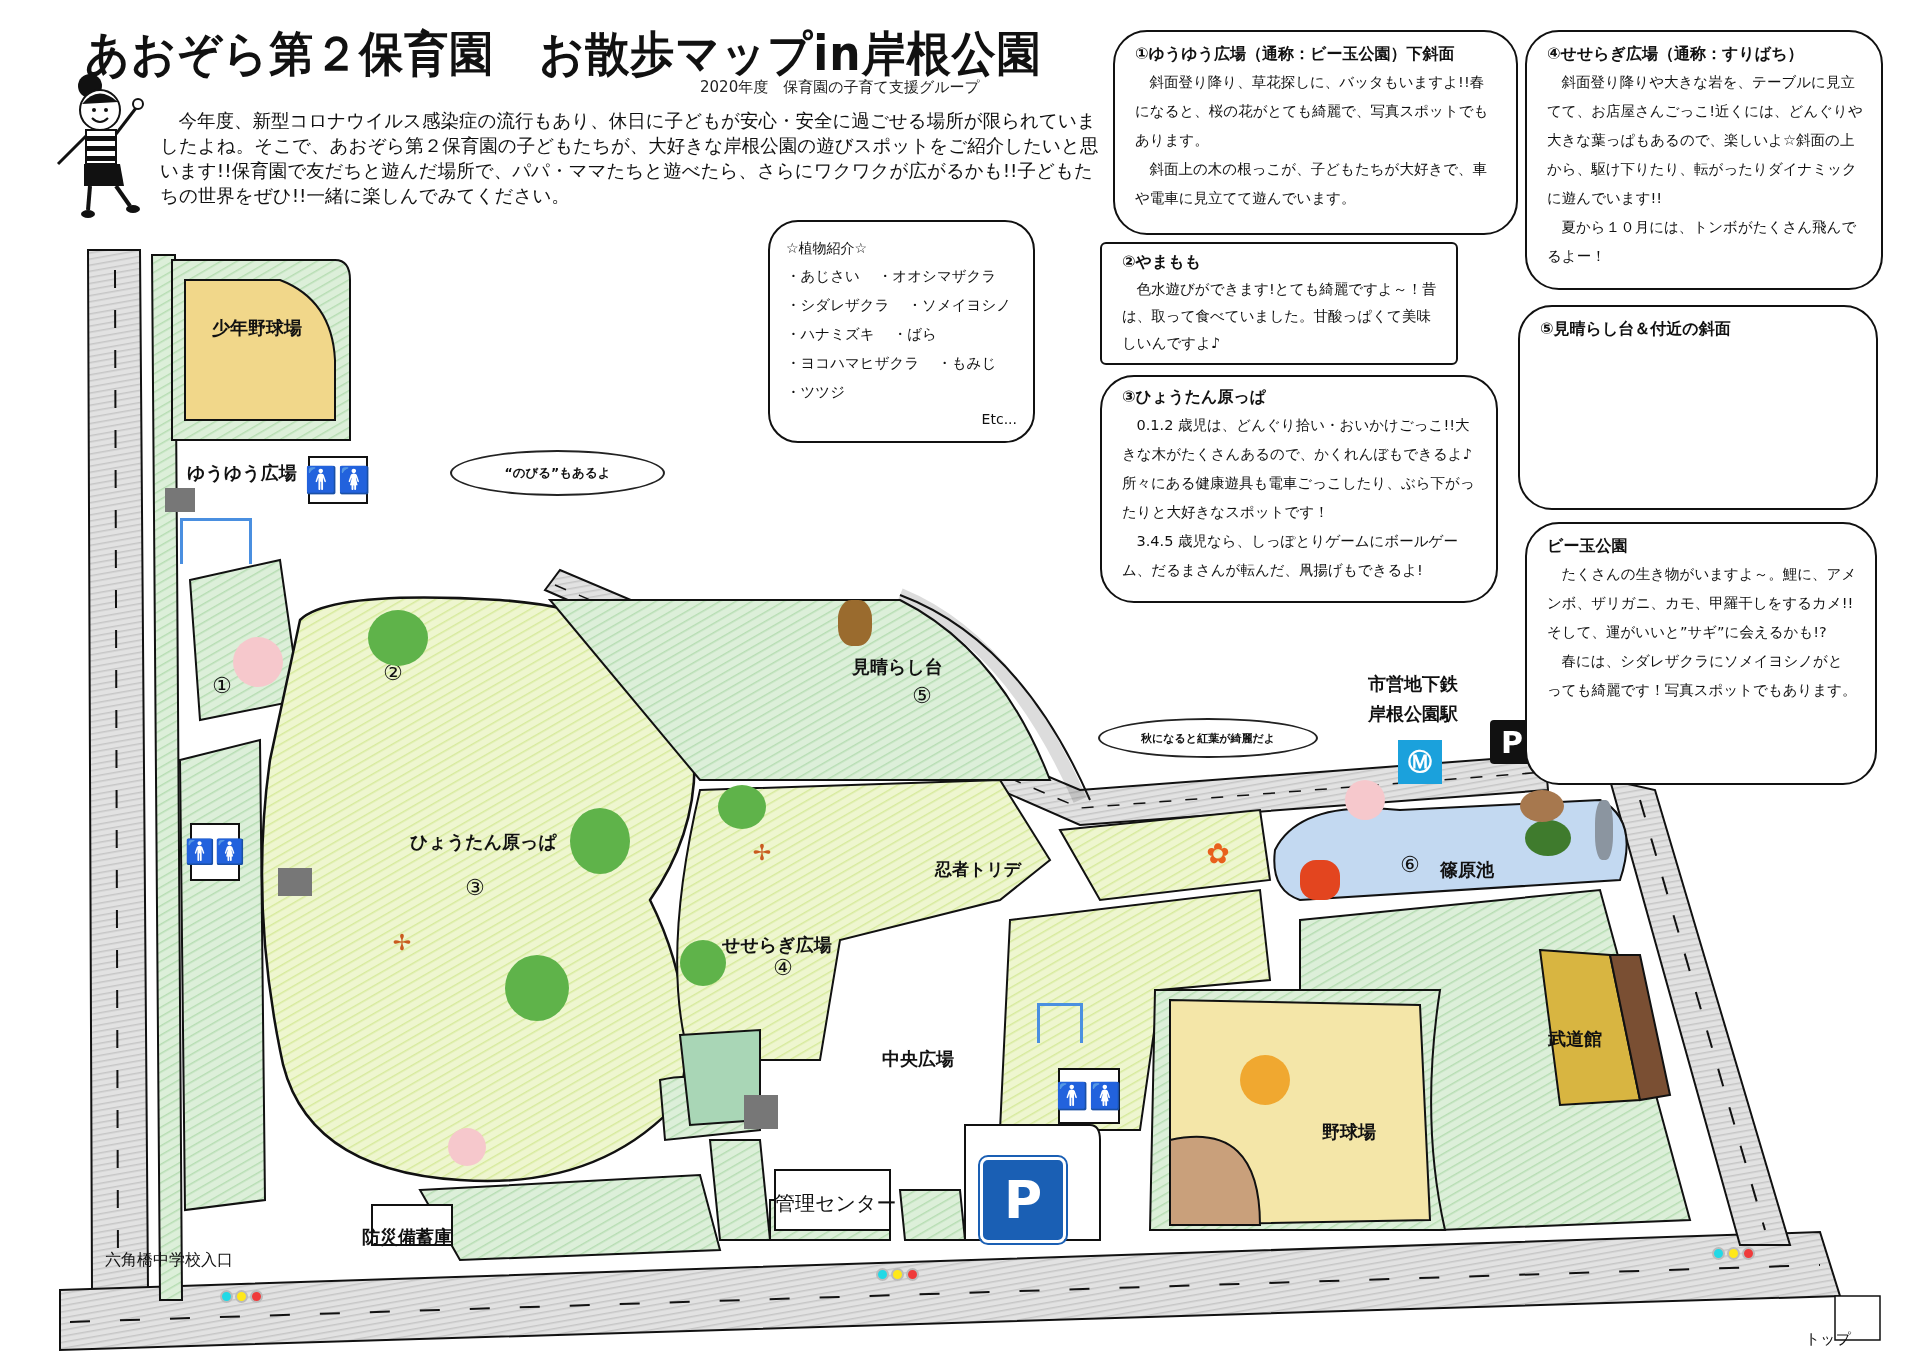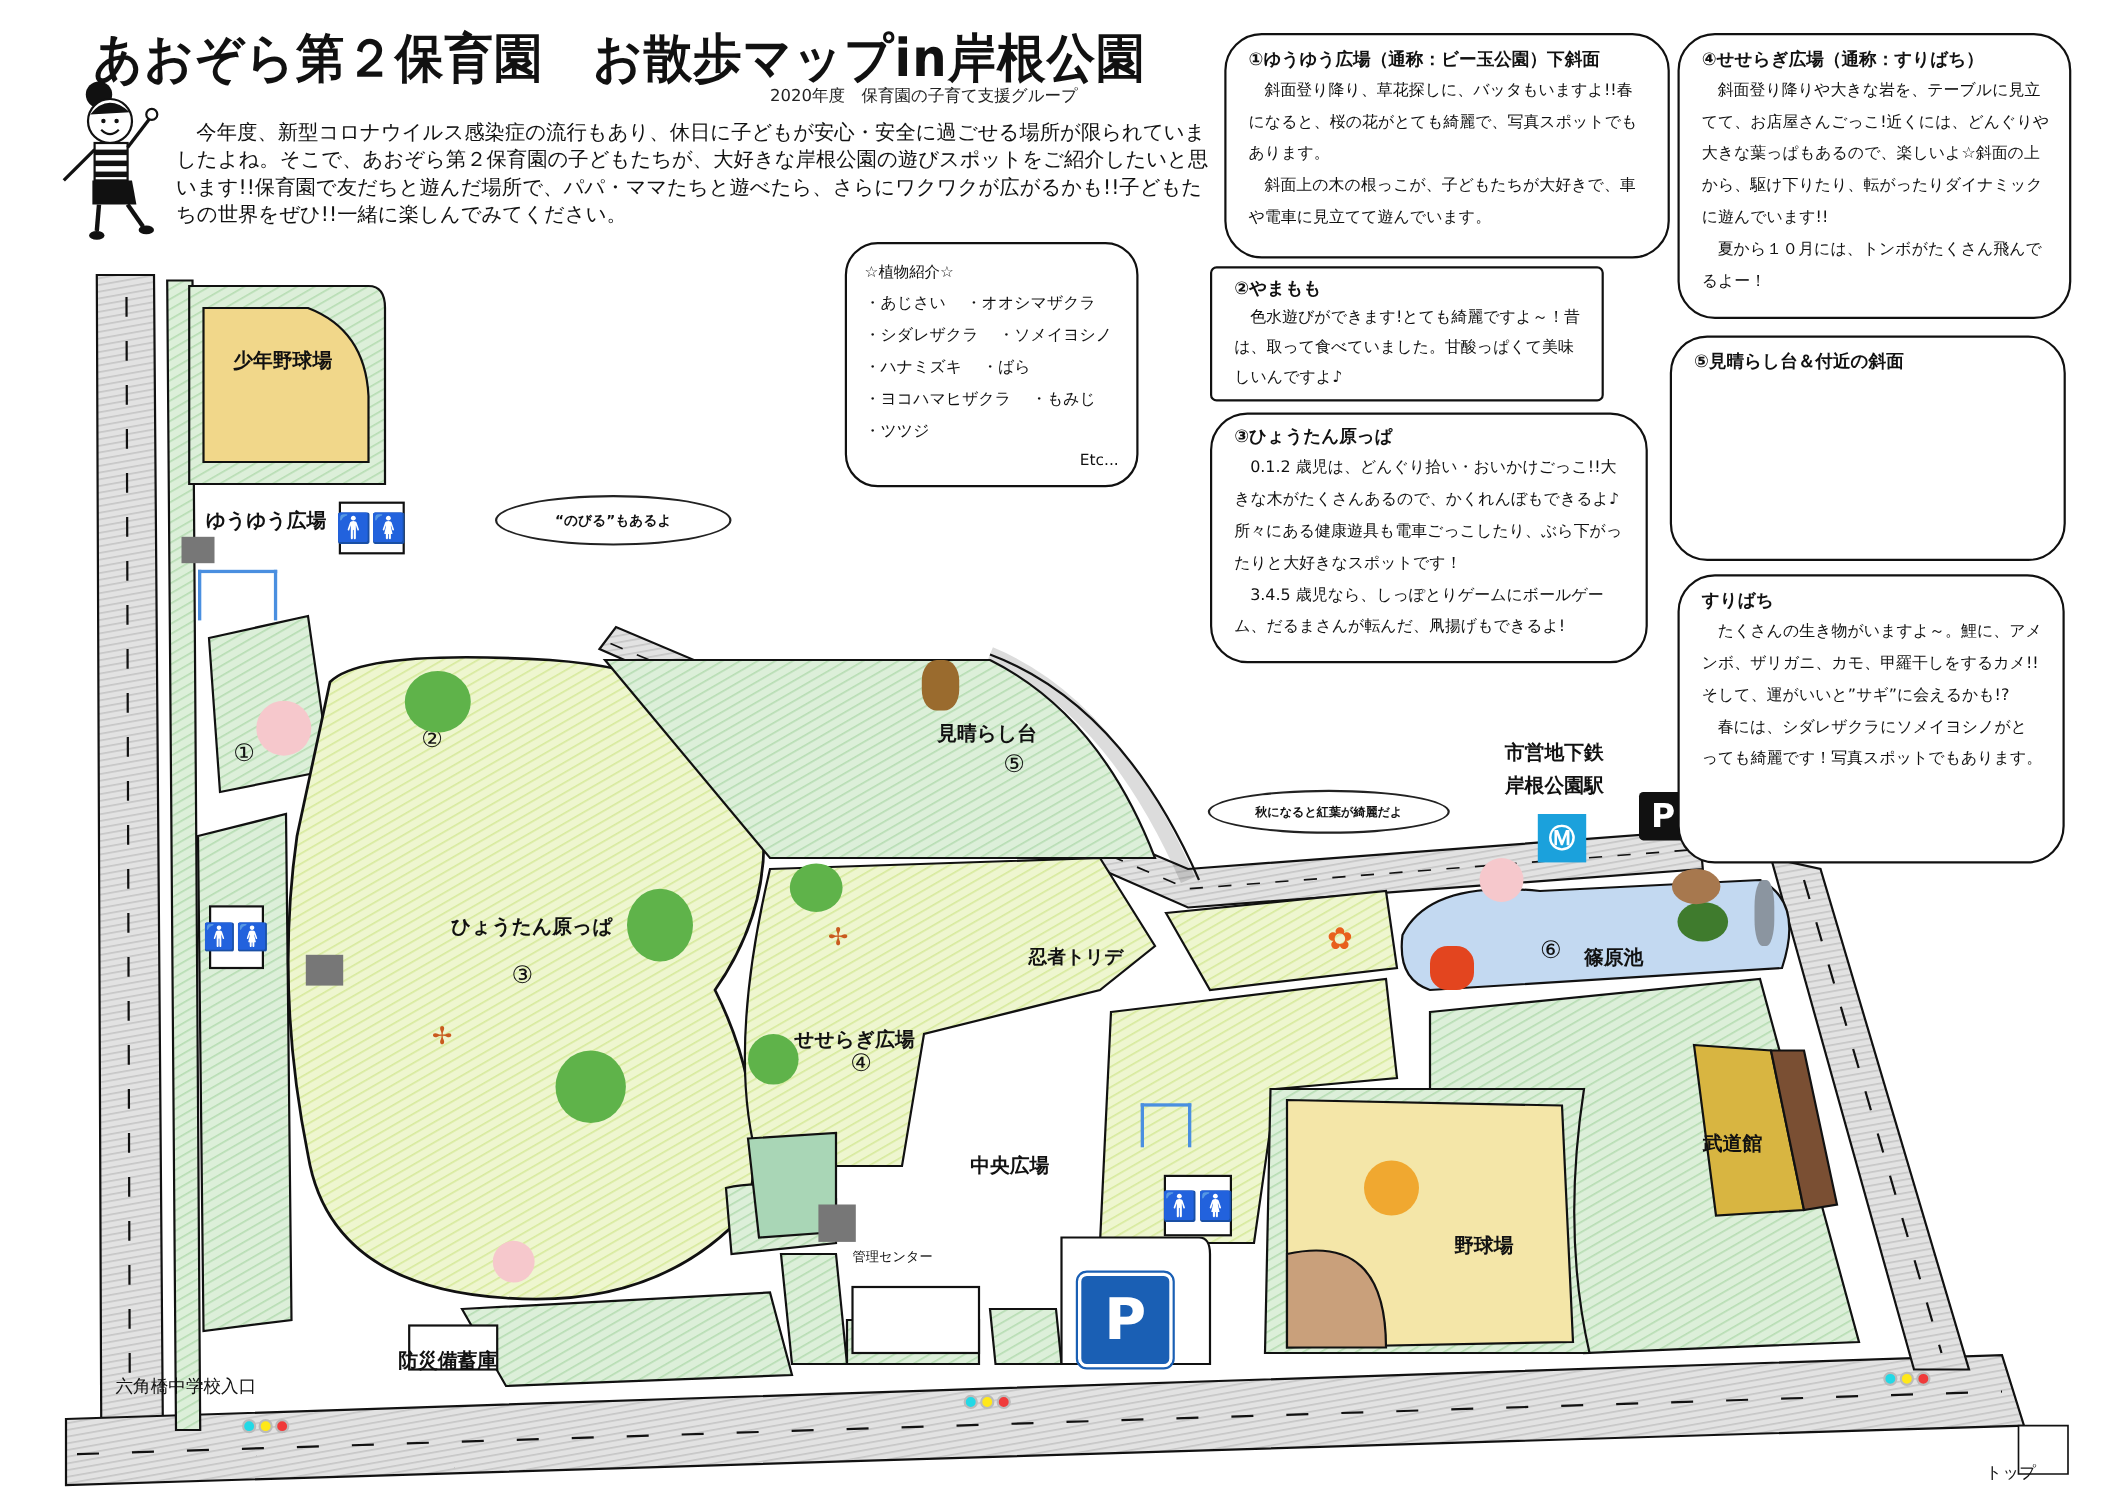--- a/index.html
+++ b/index.html
@@ -130,21 +130,21 @@
 <div class="lbl" style="left:410px;top:830px">ひょうたん原っぱ</div>
 <div class="lbl" style="left:852px;top:655px">見晴らし台</div>
 <div class="lbl" style="left:935px;top:858px;font-size:17px">忍者トリデ</div>
 <div class="lbl" style="left:722px;top:933px">せせらぎ広場</div>
 <div class="lbl" style="left:882px;top:1047px">中央広場</div>
 <div class="lbl" style="left:1368px;top:672px">市営地下鉄</div>
 <div class="lbl" style="left:1368px;top:702px">岸根公園駅</div>
 <div class="lbl" style="left:1440px;top:858px">篠原池</div>
 <div class="lbl" style="left:1548px;top:1027px">武道館</div>
 <div class="lbl" style="left:1322px;top:1120px">野球場</div>
-<div class="lbl" style="left:775px;top:1134px;font-weight:normal;font-size:12px">管理センター</div>
+<div class="lbl" style="left:775px;top:1190px;font-weight:normal;font-size:20px">管理センター</div>
 <div class="lbl" style="left:362px;top:1225px">防災備蓄庫</div>
 <div class="lbl" style="left:105px;top:1250px;font-weight:normal;font-size:16px">六角橋中学校入口</div>
 <div class="lbl" style="left:1805px;top:1330px;font-weight:normal;font-size:15px">トップ</div>
 
 <div class="num" style="left:212px;top:673px">①</div>
 <div class="num" style="left:383px;top:660px">②</div>
 <div class="num" style="left:465px;top:875px">③</div>
 <div class="num" style="left:773px;top:955px">④</div>
 <div class="num" style="left:912px;top:683px">⑤</div>
 <div class="num" style="left:1400px;top:852px">⑥</div>
@@ -247,16 +247,16 @@
   <h3>④せせらぎ広場（通称：すりばち）</h3>
   <p>斜面登り降りや大きな岩を、テーブルに見立てて、お店屋さんごっこ!近くには、どんぐりや大きな葉っぱもあるので、楽しいよ☆斜面の上から、駆け下りたり、転がったりダイナミックに遊んでいます!!</p>
   <p>夏から１０月には、トンボがたくさん飛んでるよー！</p>
 </div>
 
 <div class="box" style="left:1518px;top:305px;width:360px;height:205px">
   <h3>⑤見晴らし台＆付近の斜面</h3>
 </div>
 
 <div class="box" style="left:1525px;top:522px;width:352px;height:263px">
-  <h3>すりばち</h3>
+  <h3>ビー玉公園</h3>
   <p>たくさんの生き物がいますよ～。鯉に、アメンボ、ザリガニ、カモ、甲羅干しをするカメ!!そして、運がいいと”サギ”に会えるかも!?</p>
   <p>春には、シダレザクラにソメイヨシノがとっても綺麗です！写真スポットでもあります。</p>
 </div>
 
 </body></html>

